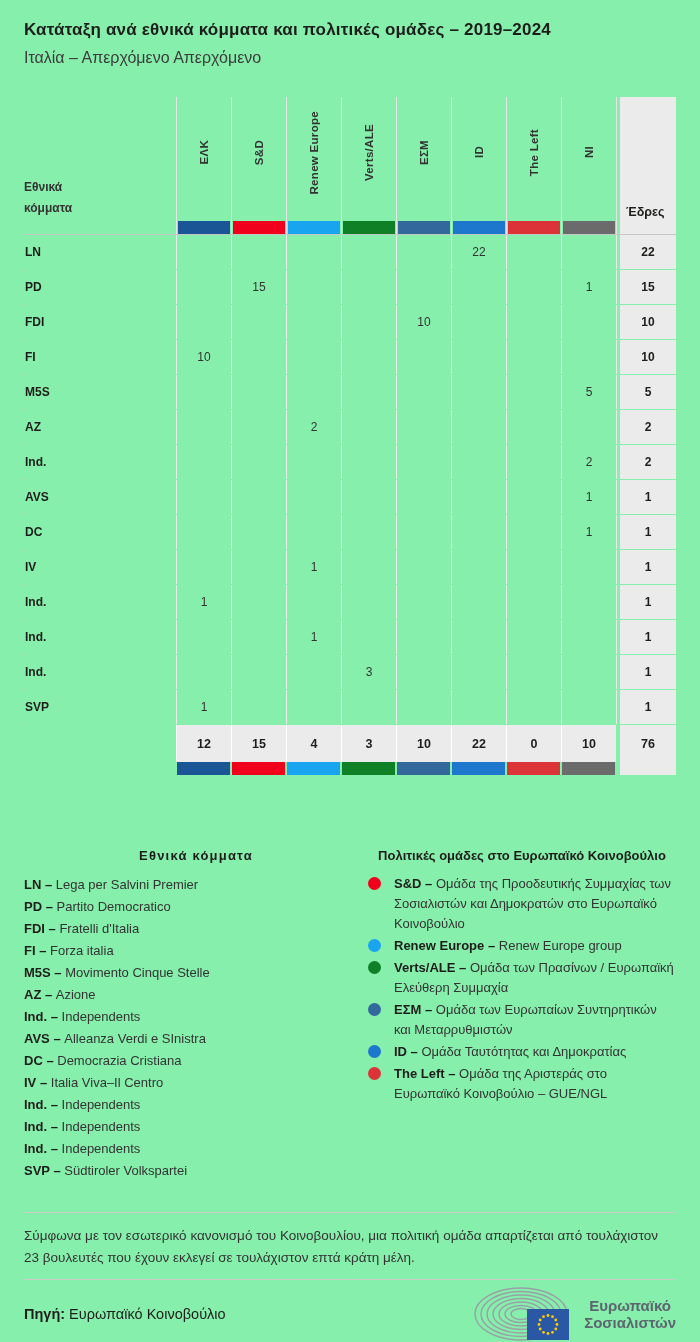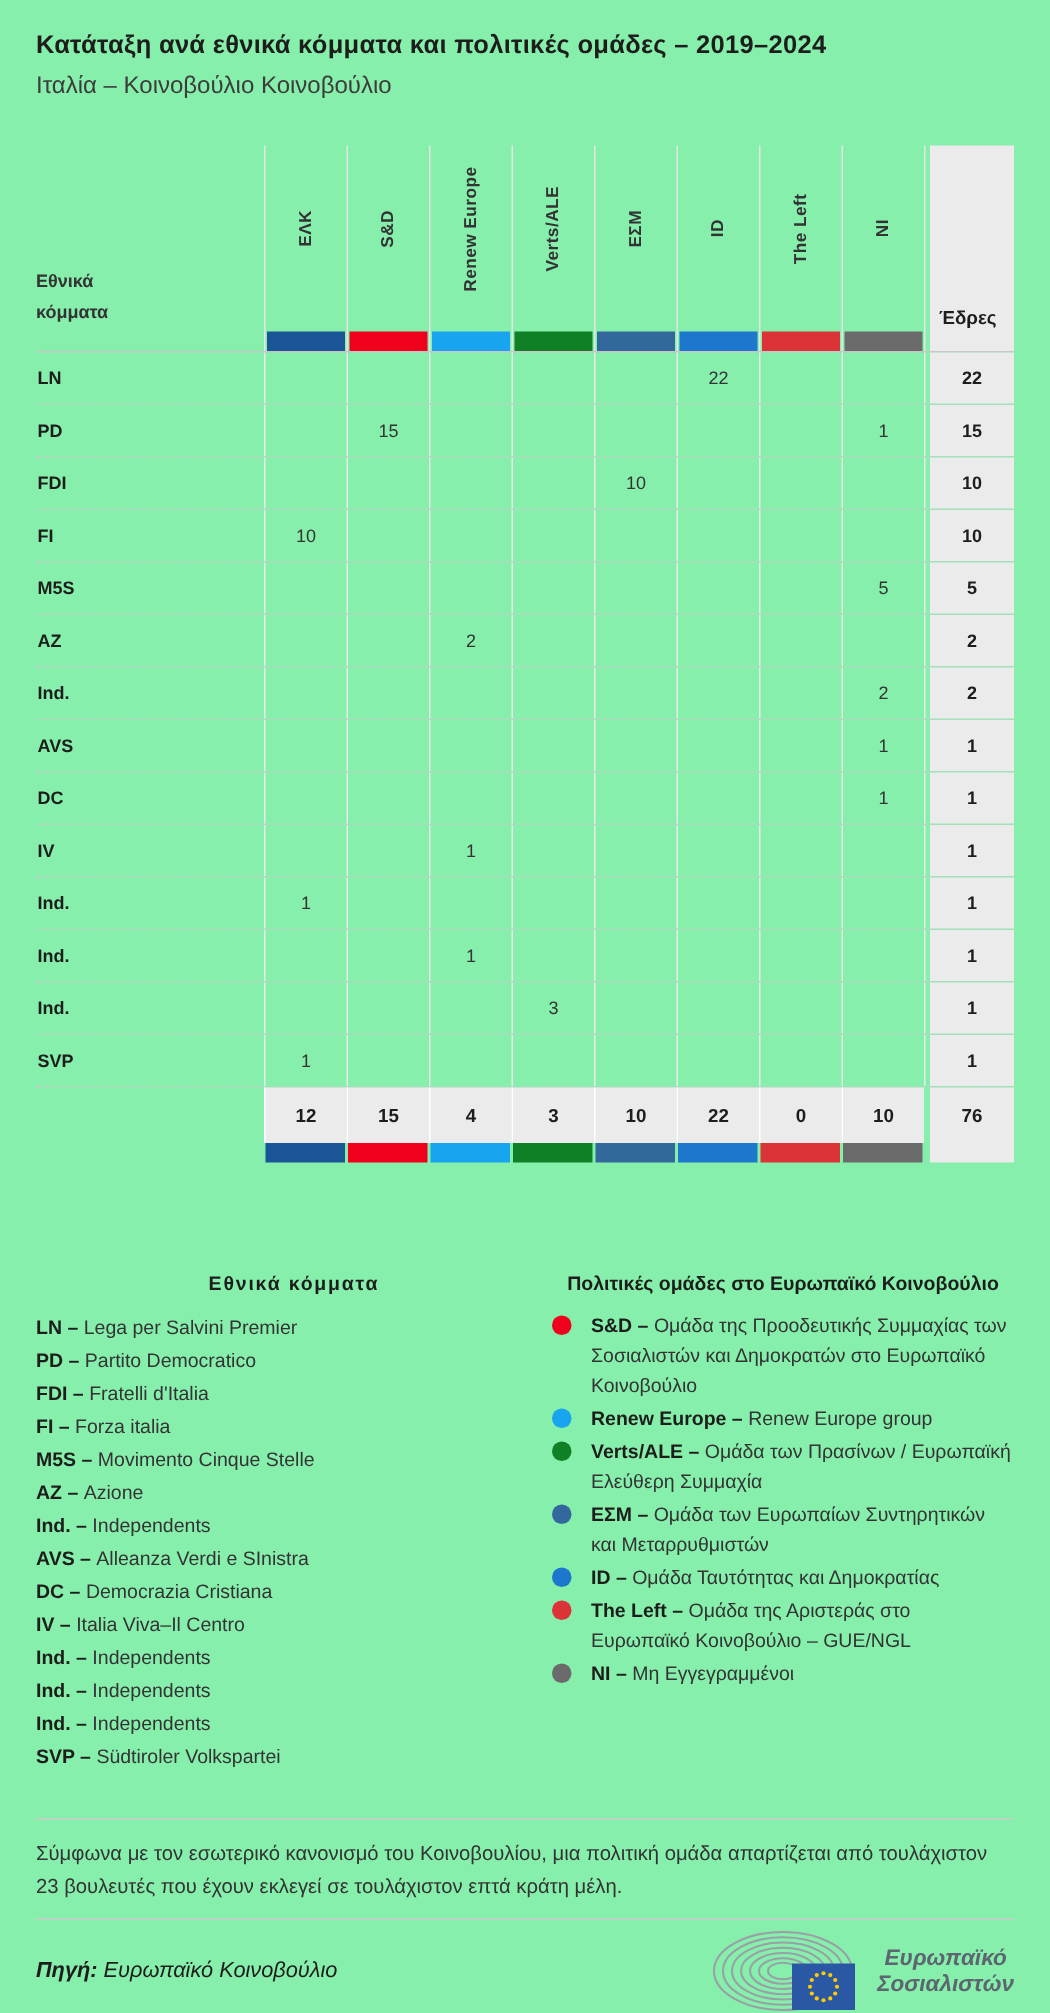--- a/index.html
+++ b/index.html
@@ -43,34 +43,34 @@
   .pitem { font-size: 13px; line-height: 22px; color: #333; }
   .pitem b { color: #1d1d1b; }
   .sep { white-space: pre; }
   .gitem { display: flex; gap: 13px; font-size: 13px; line-height: 20px; color: #333; margin-bottom: 2px; }
   .bullet { width: 13px; height: 13px; border-radius: 50%; flex: none; margin-top: 3px; }
   .gitem b { color: #1d1d1b; }
 
   .rule { border: none; border-top: 1px solid #ccc; margin: 0 24px; }
   .rule1 { margin-top: 30px; }
   .note { margin: 12px 24px 10px; font-size: 13.5px; line-height: 22px; color: #333; max-width: 652px; }
-  .source-row { display: flex; justify-content: space-between; align-items: center; margin: 6px 24px 0; font-style: italic; }
+  .source-row { display: flex; justify-content: space-between; align-items: center; margin: 6px 24px 0; }
   .source { font-size: 14.5px; color: #1d1d1b; }
   .source b { margin-right: 4px; }
   .logo { display: flex; align-items: center; gap: 10px; }
   .logo-text { font-size: 15px; font-weight: bold; color: #5d6670; line-height: 17px; text-align: center; }
 </style>
 </head>
 <body>
 
 <div class="page">
 
   <div class="hdr">
     <div class="title">Κατάταξη ανά εθνικά κόμματα και πολιτικές ομάδες – 2019–2024</div>
-    <div class="subtitle">Ιταλία – Κοινοβούλιο Κοινοβούλιο</div>
+    <div class="subtitle">Ιταλία – Απερχόμενο Απερχόμενο</div>
   </div>
 
   <div class="table">
     <div class="thead">
       <div class="corner">
         <span>Εθνικά</span>
         <span>κόμματα</span>
       </div>
       <div class="contents" id="gh-mount">
   <div class="gh">
@@ -462,26 +462,20 @@
     </div>
   </div>
 
   <div class="gitem">
     <span class="bullet" style="background-color: rgb(220, 51, 57);"></span>
     <div class="gtext">
       <b><span class="gabbr">The Left</span><span class="sep"> – </span></b><span class="gdesc">Ομάδα της Αριστεράς στο Ευρωπαϊκό Κοινοβούλιο – GUE/NGL</span>
     </div>
   </div>
 
-  <div class="gitem">
-    <span class="bullet" style="background-color: rgb(107, 107, 107);"></span>
-    <div class="gtext">
-      <b><span class="gabbr">NI</span><span class="sep"> – </span></b><span class="gdesc">Μη Εγγεγραμμένοι</span>
-    </div>
-  </div>
 </div>
     </div>
   </div>
 
   <hr class="rule rule1">
   <p class="note">Σύμφωνα με τον εσωτερικό κανονισμό του Κοινοβουλίου, μια πολιτική ομάδα απαρτίζεται από τουλάχιστον 23 βουλευτές που έχουν εκλεγεί σε τουλάχιστον επτά κράτη μέλη.</p>
   <hr class="rule">
 
   <div class="source-row">
     <div class="source">

